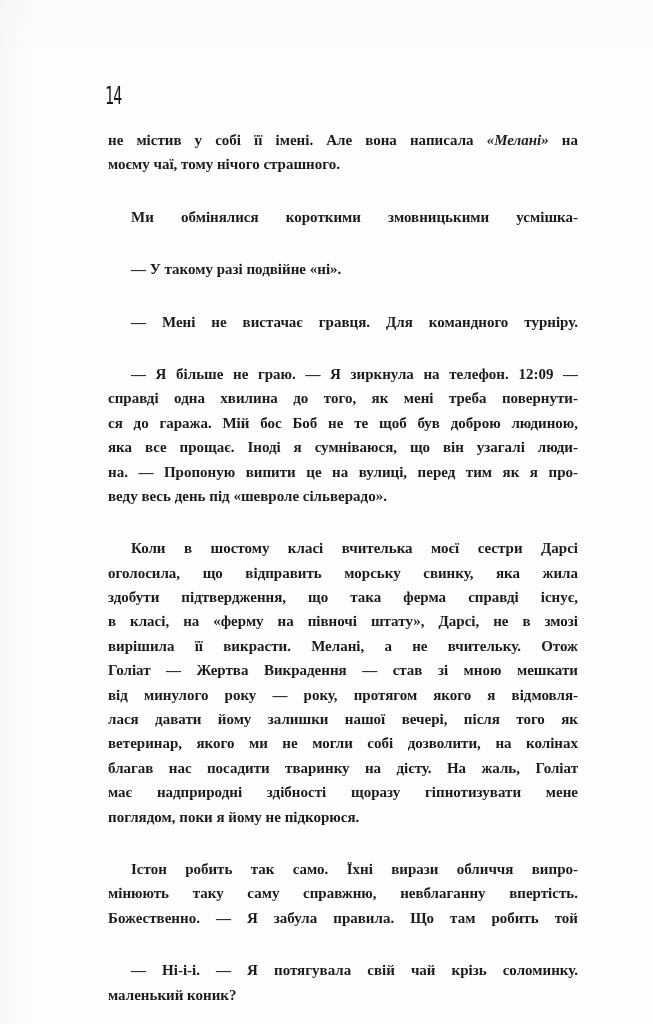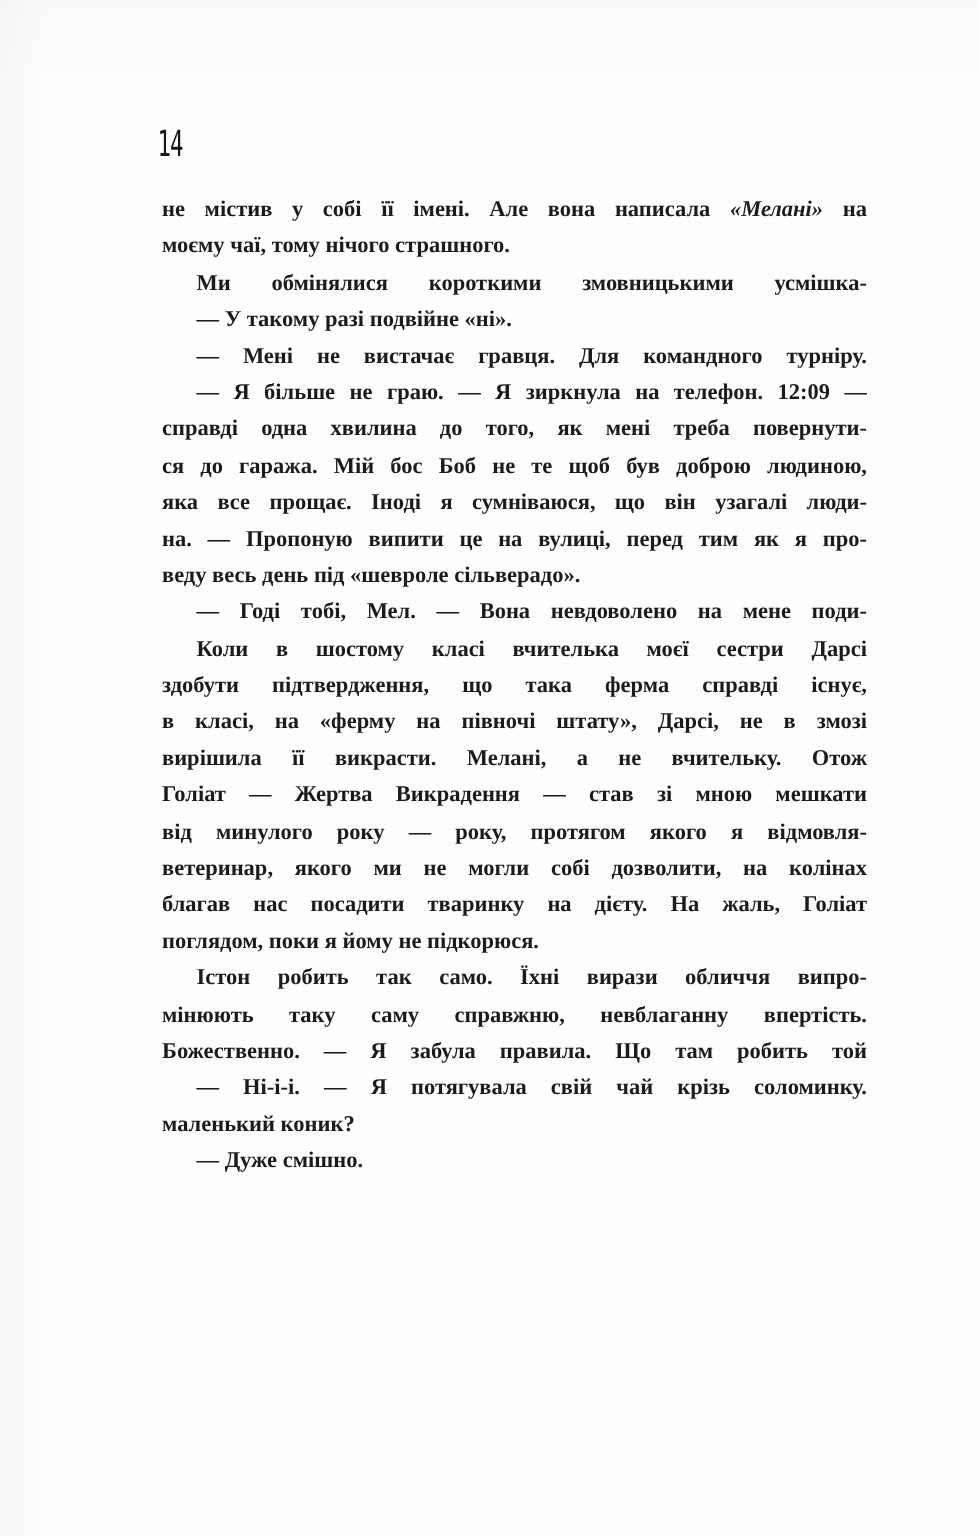--- a/index.html
+++ b/index.html
@@ -43,50 +43,52 @@
     text-rendering: optimizeLegibility;
     font-weight: bold;
   }
   .line {
     text-align: justify;
     text-align-last: justify;
     height: 24.4px;
     overflow: hidden;
   }
   .line.pe { text-align-last: left; }
-  .line.ind { padding-left: 23px; }
+  .line.ind { padding-left: 23px; margin-top: 28px; }
   .line i { font-style: italic; }
 </style>
 </head>
 <body>
 
 <div class="page">
   <div class="page-number">14</div>
 
   <div class="text-block">
     <div class="line"><span>не містив у собі її імені. Але вона написала </span><i>«Мелані»</i><span> на</span></div>
     <div class="line pe">моєму чаї, тому нічого страшного.</div>
     <div class="line ind">Ми обмінялися короткими змовницькими усмішка-</div>
     <div class="line ind pe">— У такому разі подвійне «ні».</div>
     <div class="line ind">— Мені не вистачає гравця. Для командного турніру.</div>
     <div class="line ind">— Я більше не граю. — Я зиркнула на телефон. 12:09 —</div>
     <div class="line">справді одна хвилина до того, як мені треба повернути-</div>
     <div class="line">ся до гаража. Мій бос Боб не те щоб був доброю людиною,</div>
     <div class="line">яка все прощає. Іноді я сумніваюся, що він узагалі люди-</div>
     <div class="line">на. — Пропоную випити це на вулиці, перед тим як я про-</div>
     <div class="line pe">веду весь день під «шевроле сільверадо».</div>
-    <div class="line ind">— Годі тобі, Мел. — Вона невдоволено на мене поди-</div>
     <div class="line ind">Коли в шостому класі вчителька моєї сестри Дарсі</div>
+    <div class="line">оголосила, що відправить морську свинку, яка жила</div>
     <div class="line">здобути підтвердження, що така ферма справді існує,</div>
     <div class="line">в класі, на «ферму на півночі штату», Дарсі, не в змозі</div>
     <div class="line">вирішила її викрасти. Мелані, а не вчительку. Отож</div>
     <div class="line">Голіат — Жертва Викрадення — став зі мною мешкати</div>
     <div class="line">від минулого року — року, протягом якого я відмовля-</div>
+    <div class="line">лася давати йому залишки нашої вечері, після того як</div>
     <div class="line">ветеринар, якого ми не могли собі дозволити, на колінах</div>
     <div class="line">благав нас посадити тваринку на дієту. На жаль, Голіат</div>
+    <div class="line">має надприродні здібності щоразу гіпнотизувати мене</div>
     <div class="line pe">поглядом, поки я йому не підкорюся.</div>
     <div class="line ind">Істон робить так само. Їхні вирази обличчя випро-</div>
     <div class="line">мінюють таку саму справжню, невблаганну впертість.</div>
     <div class="line">Божественно. — Я забула правила. Що там робить той</div>
     <div class="line ind">— Ні-і-і. — Я потягувала свій чай крізь соломинку.</div>
     <div class="line pe">маленький коник?</div>
     <div class="line ind pe">— Дуже смішно.</div>
   </div>
 </div>
 

